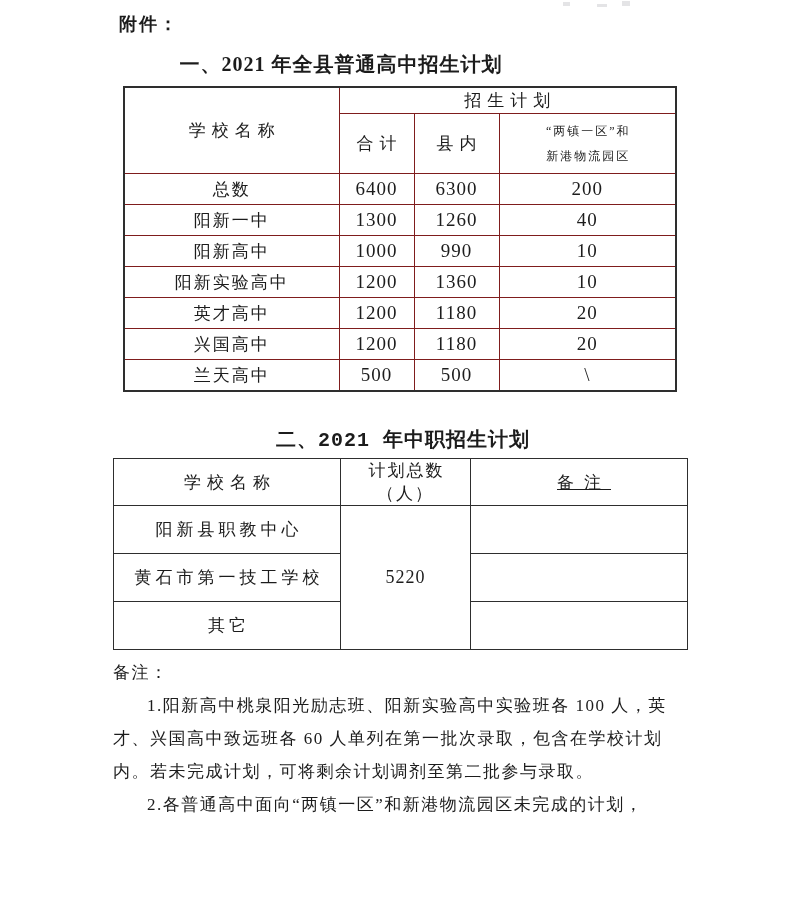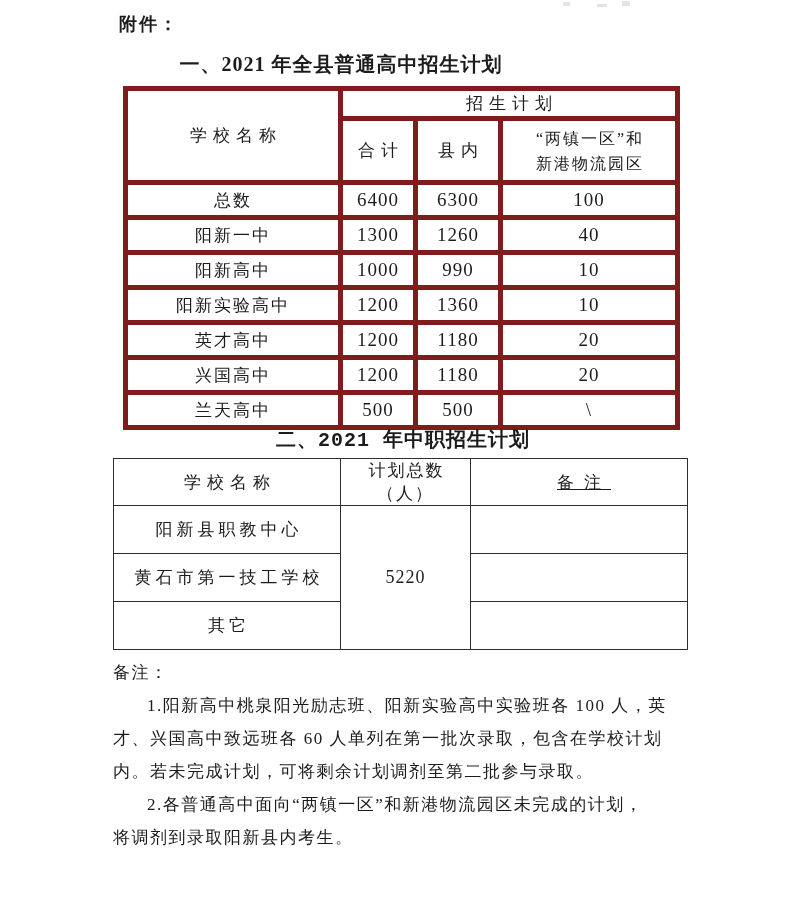--- a/index.html
+++ b/index.html
@@ -29,26 +29,26 @@
     white-space: nowrap; transform: translateX(-50%);
   }
   #title1 { left: 341px; top: 51px; }
   #title2 { left: 403px; top: 426px; font-family: Liberation Mono, monospace; }
 
   table { border-collapse: collapse; position: absolute; table-layout: fixed; }
   td { text-align: center; vertical-align: middle; padding: 0; overflow: hidden; }
 
   
   .t1 { left: 123px; top: 86px; width: 552px; border: 2px solid #2e2e2e; }
-  .t1 td { border: 5px solid #7f1d1d; font-size: 17px; letter-spacing: 2px; }
+  .t1 td { border: 1px solid #7f1d1d; font-size: 17px; letter-spacing: 2px; }
   .t1 .hrow1 td { height: 25px; }
   .t1 .hrow2 td { height: 59px; }
   .t1 .drow td { height: 30px; }
   .t1 .th { letter-spacing: 6px; text-indent: 6px; }
-  .t1 .zone-h { letter-spacing: 2px; text-indent: 2px; font-size: 16px; }
+  .t1 .zone-h { letter-spacing: 2px; text-indent: 2px; font-size: 12px; }
   .t1 .zone-h span { display: block; line-height: 25px; }
   .t1 .num { font-size: 19px; letter-spacing: 1px; text-indent: 0; }
 
   
   .t2 { left: 113px; top: 458px; width: 574px; border: 1px solid #2e2e2e; }
   .t2 td { border: 1px solid #2e2e2e; font-size: 17px; }
   .t2 .hrow td { height: 45px; }
   .t2 .drow td { height: 47px; }
   .t2 .th-school { letter-spacing: 6px; text-indent: 6px; }
   .t2 .th-plan { letter-spacing: 2px; text-indent: 2px; }
@@ -92,21 +92,21 @@
       <td class="th">县内</td>
       <td class="zone-h">
         <span>“两镇一区”和</span>
         <span>新港物流园区</span>
       </td>
     </tr>
     <tr class="drow">
       <td>总数</td>
       <td class="num">6400</td>
       <td class="num">6300</td>
-      <td class="num">100</td>
+      <td class="num">200</td>
     </tr>
     <tr class="drow">
       <td>阳新一中</td>
       <td class="num">1300</td>
       <td class="num">1260</td>
       <td class="num">40</td>
     </tr>
     <tr class="drow">
       <td>阳新高中</td>
       <td class="num">1000</td>
@@ -169,14 +169,13 @@
     </tr>
   </tbody>
 </table>
 
 <div class="notes">
   <div class="note-line">备注：</div>
   <div class="note-line indent">1.阳新高中桃泉阳光励志班、阳新实验高中实验班各 100 人，英</div>
   <div class="note-line">才、兴国高中致远班各 60 人单列在第一批次录取，包含在学校计划</div>
   <div class="note-line">内。若未完成计划，可将剩余计划调剂至第二批参与录取。</div>
   <div class="note-line indent">2.各普通高中面向“两镇一区”和新港物流园区未完成的计划，</div>
-  <div class="note-line">将调剂到录取阳新县内考生。</div>
 </div>
 
 </body></html>

